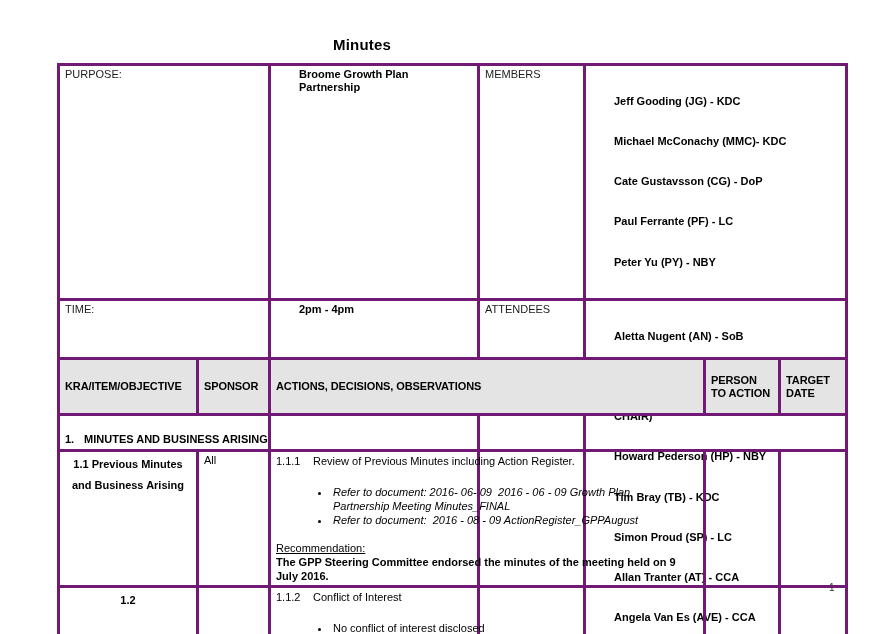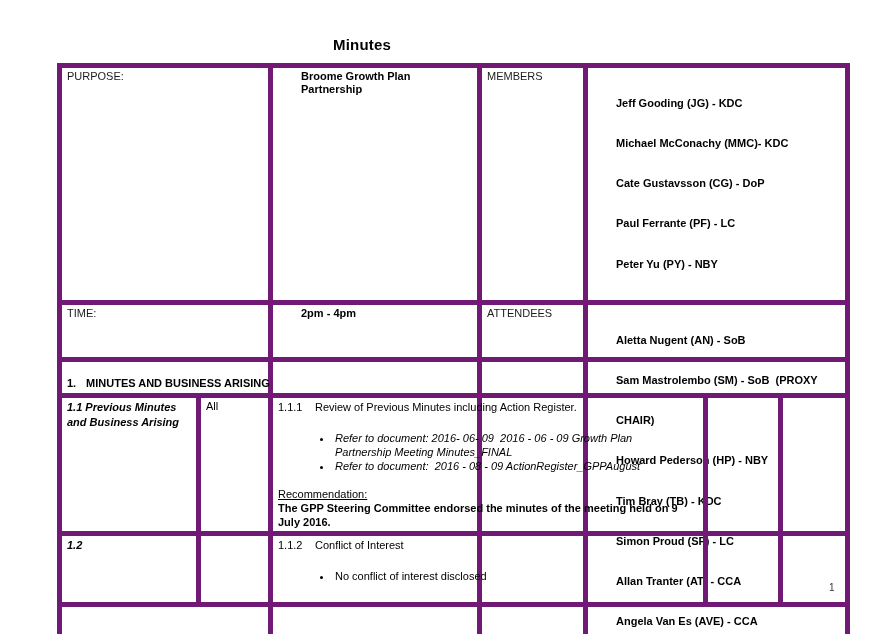--- a/index.html
+++ b/index.html
@@ -8,33 +8,33 @@
     font-family:"Liberation Sans",sans-serif;color:#000;overflow:hidden;
   }
   .page-title{
     position:absolute;top:36px;left:0;width:724px;text-align:center;
     font-size:15px;font-weight:bold;letter-spacing:.2px;
   }
   table{border-collapse:collapse;table-layout:fixed;position:absolute;left:57px;}
   #info-table{top:63px;}
   #minutes-table{top:357px;}
   td,th{
-    border:5px solid #701a75;vertical-align:top;
+    border:3px solid #701a75;vertical-align:top;
     padding:2px 5px;font-size:11px;line-height:13.4px;text-align:left;
   }
   .lbl{font-weight:normal;color:#1c1c1c;}
   .val{font-weight:bold;white-space:pre-wrap;padding-left:28px;}
   .val div{white-space:pre-wrap;}
   #minutes-table th{
     background:#e4e4e4;vertical-align:middle;font-weight:bold;
     line-height:13px;letter-spacing:-0.1px;padding:2px 5px;
   }
   .section-cell{vertical-align:bottom;padding:2px 5px 3px 5px;font-weight:bold;}
   .section-cell .sec-num{display:inline-block;min-width:16px;}
-  .kra-cell{font-weight:bold;font-style:italic;line-height:15px;}
+  .kra-cell{font-weight:bold;line-height:21px;text-align:center;}
   .actions-cell{line-height:14px;padding:2px 5px;}
   .item-line{display:flex;}
   .item-num{flex:0 0 37px;}
   .item-title{flex:1;}
   ul.bullets{margin:17px;padding:0 0 0 38px;list-style:disc outside;}
   ul.bullets li{padding-left:2px;}
   ul.bullets.italic li{font-style:italic;white-space:pre-wrap;}
   ul.mb{margin-bottom:14px;}
   .rec-label{font-weight:normal;text-decoration:underline;}
   .rec-text{font-weight:bold;}
@@ -86,20 +86,27 @@
 
 <table id="minutes-table">
   <colgroup>
       <col style="width:139px">
       <col style="width:72px">
       <col style="width:435px">
       <col style="width:75px">
       <col style="width:67px">
     </colgroup>
   <tbody>
+      <tr style="height:56px">
+    <th>KRA/ITEM/OBJECTIVE</th>
+    <th>SPONSOR</th>
+    <th>ACTIONS, DECISIONS, OBSERVATIONS</th>
+    <th>PERSON TO ACTION</th>
+    <th>TARGET DATE</th>
+  </tr>
   <tr style="height:36px">
     <td class="section-cell" colspan="5">
       <span class="sec-num">1.</span>
       <span>MINUTES AND BUSINESS ARISING</span>
     </td>
   </tr>
   <tr style="height:111px">
     <td class="kra-cell">1.1 Previous Minutes and Business Arising</td>
     <td>All</td>
     <td class="actions-cell">

